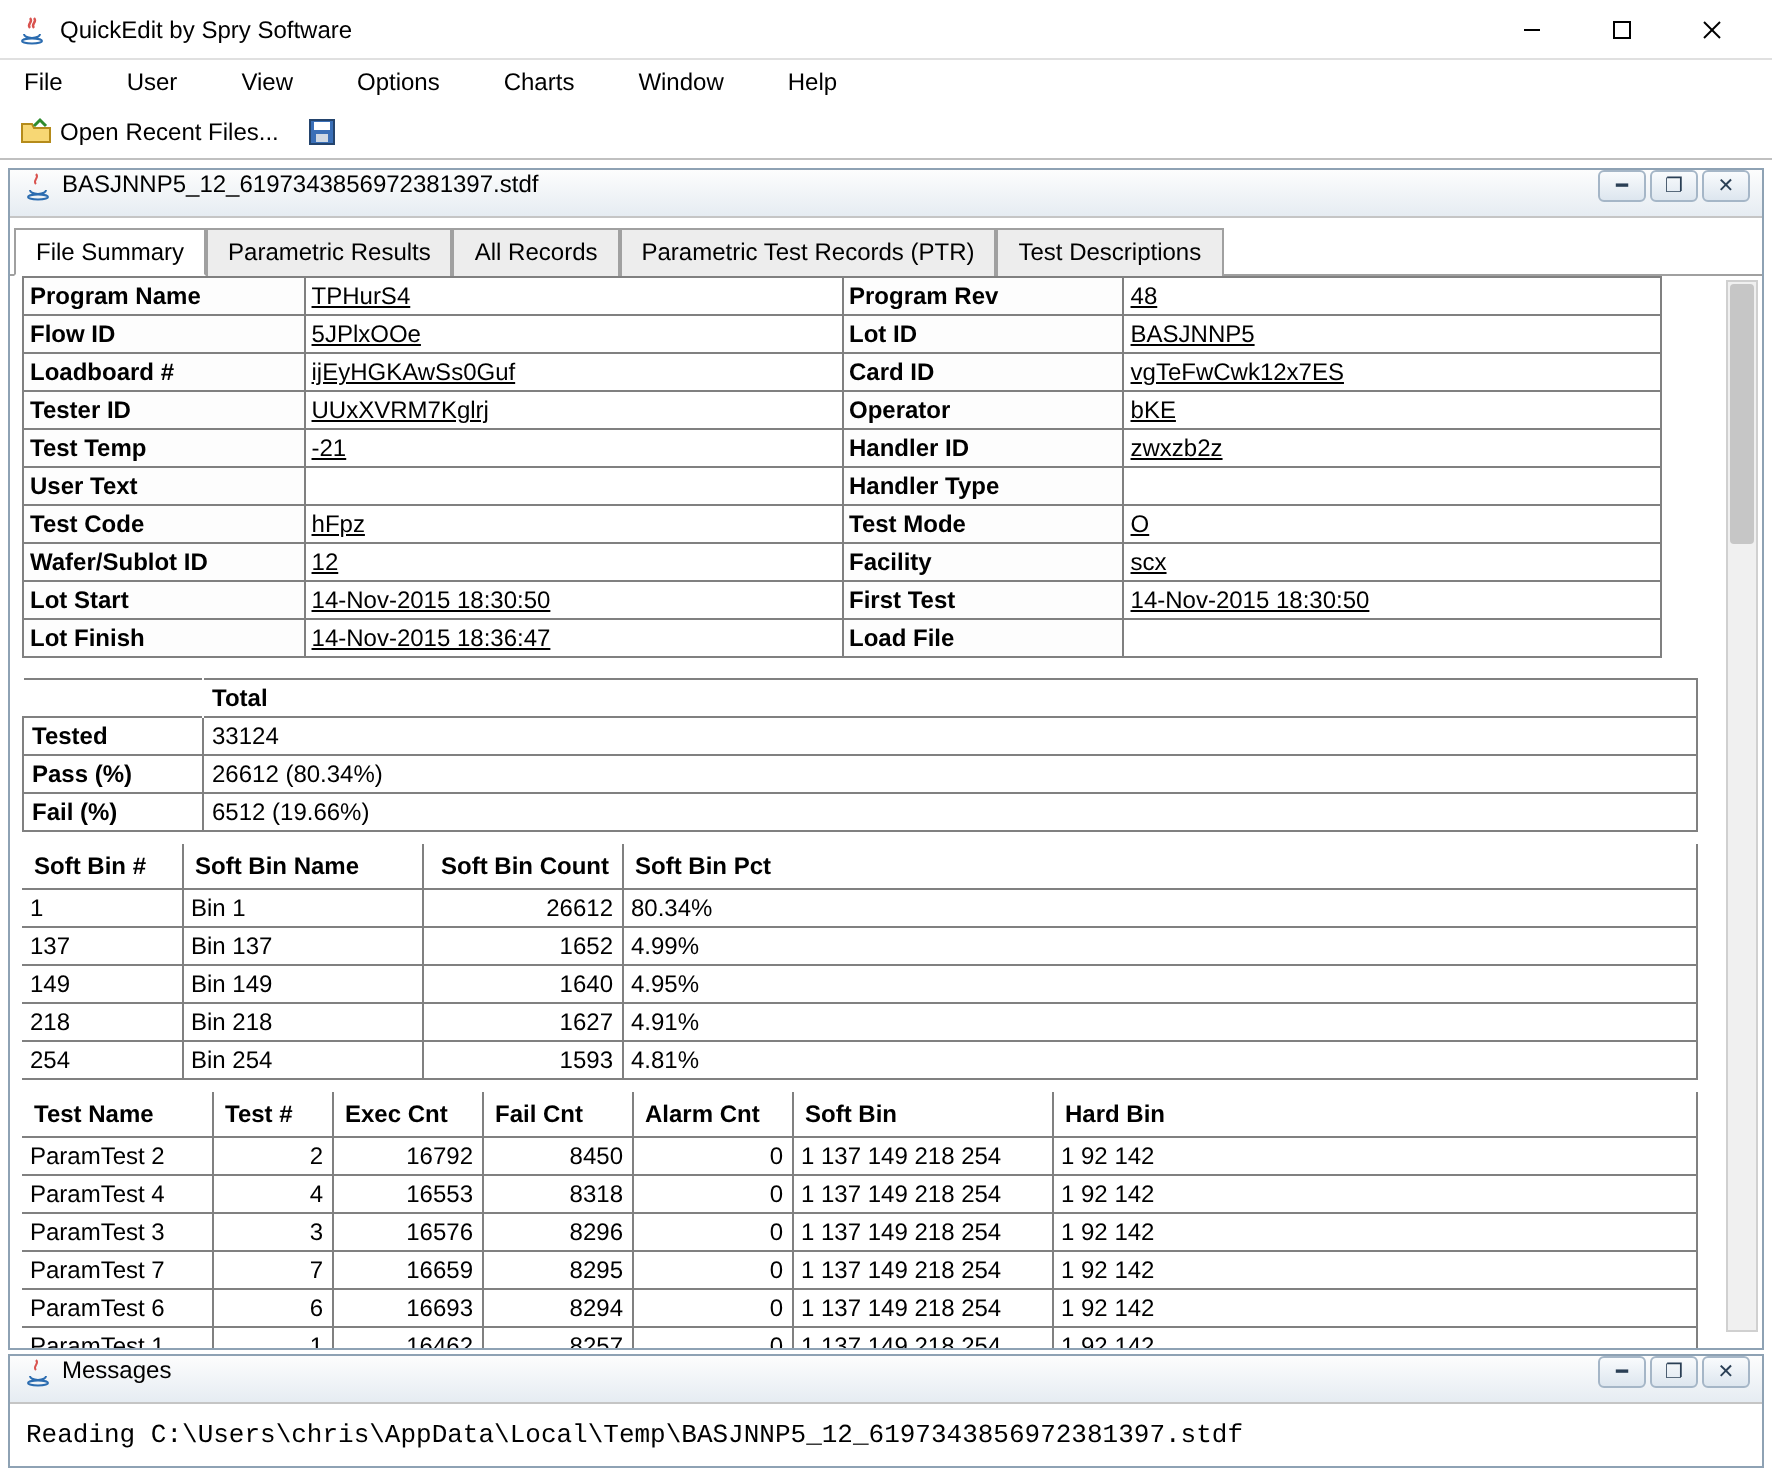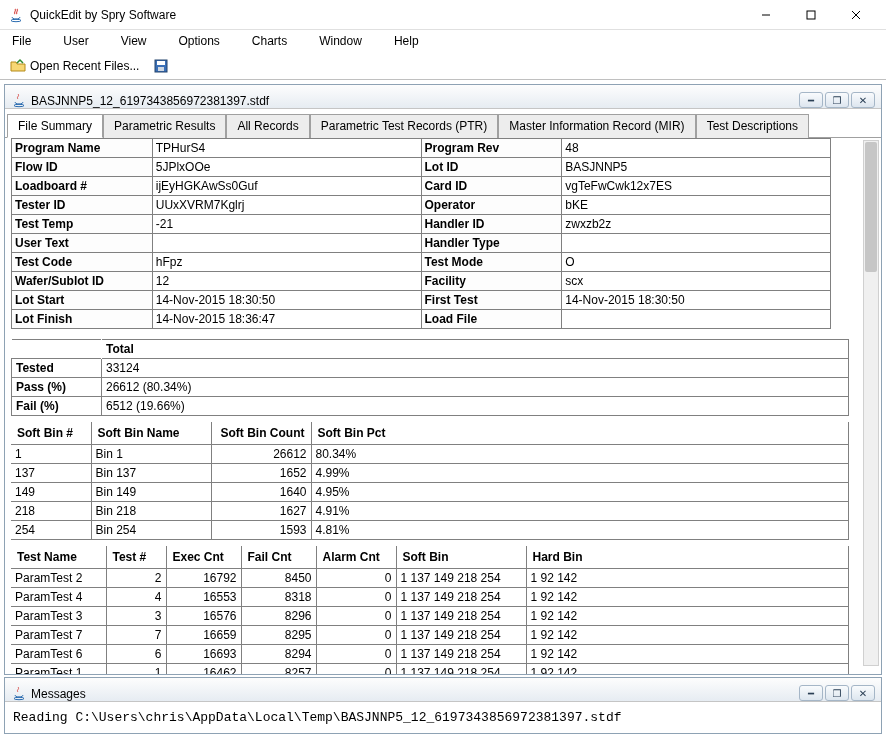--- a/index.html
+++ b/index.html
@@ -28,21 +28,21 @@
   .tb-icon { width:16px; height:16px; display:inline-block; }
   .inner-window {
     border:1px solid #8ea2b4; margin:4px 4px 0 4px;
     background:#fff;
     position:relative;
   }
   .inner-title {
     height:24px;
     background:linear-gradient(#fdfdfd,#e6ecf2);
     border-bottom:1px solid #c5c5c5;
-    display:flex; align-items:flex-end; padding:0 6px;
+    display:flex; align-items:flex-start; padding:0 6px;
   }
   .inner-title .title-text { flex:1; font-size:12px;}
   .inner-controls { display:flex; gap:2px;}
   .inner-cbtn {
     width:24px; height:16px; border:1px solid #a5b6c7; border-radius:3px;
     background:linear-gradient(#f9fbfd,#dde6ef);
     display:flex; align-items:center; justify-content:center; cursor:default;
     font-size:10px; color:#2a3f55; font-family:Arial;
   }
   .tabs { display:flex; padding:4px 2px 0 2px; border-bottom:1px solid #a0a0a0;}
@@ -52,21 +52,21 @@
     font-size:12px;
   }
   .tab.active { background:#fff; border-bottom:1px solid #fff;}
   .content { padding:0 6px 2px 6px; overflow:auto; height:536px; position:relative;}
   .scrollbar-stub { position:absolute; right:2px; top:2px; bottom:8px; width:16px; background:#f0f0f0; border:1px solid #d0d0d0;}
   .scrollbar-thumb { position:absolute; top:1px; left:1px; right:1px; height:130px; background:#c6c6c6; border-radius:2px;}
   table { border-collapse:collapse; }
   .kv-table { width:820px;}
   .kv-table td { border:1px solid #808080; padding:2px 3px; font-size:12px; background:#fff;}
   .kv-table td.k { font-weight:bold; width:110px; background:#fdfdfd;}
-  .kv-table td.v { width:210px;}
+  .kv-table td.v { width:210px;text-decoration:underline;}
   .stats-table { width:838px; margin-top:10px; border:1px solid #808080; border-left:none;}
   .stats-table th, .stats-table td { border:1px solid #808080; border-left:none; padding:2px 4px; font-size:12px; text-align:left;}
   .stats-table .lbl { font-weight:bold; width:90px; border-left:1px solid #808080;}
   .grid { width:838px; margin-top:6px;}
   .grid th { border:1px solid #808080; border-top:none; padding:4px 6px; font-weight:bold; text-align:left; background:#fff;}
   .grid td { border:1px solid #808080; border-top:none; padding:2px 4px; font-size:12px;}
   .grid tr td:first-child, .grid tr th:first-child { border-left:none;}
   .grid .num { text-align:right;}
   .msg-window { border:1px solid #8ea2b4; margin:2px 4px 0 4px;}
   .msg-body { padding:8px 8px; font-family:"Courier New",monospace; font-size:13px; white-space:pre;}
@@ -152,21 +152,20 @@
       <div class="inner-cbtn">❐</div>
       <div class="inner-cbtn">✕</div>
     </div>
   </div>
 
   <div class="tabs">
     <div class="tab active">File Summary</div>
     <div class="tab">Parametric Results</div>
     <div class="tab">All Records</div>
     <div class="tab">Parametric Test Records (PTR)</div>
-    <div class="tab">Master Information Record (MIR)</div>
     <div class="tab">Test Descriptions</div>
   </div>
 
   <div class="content icons-right-cut">
 
     <table class="kv-table">
       <tbody>
           <tr>
             <td class="k">Program Name</td>
             <td class="v">TPHurS4</td>

